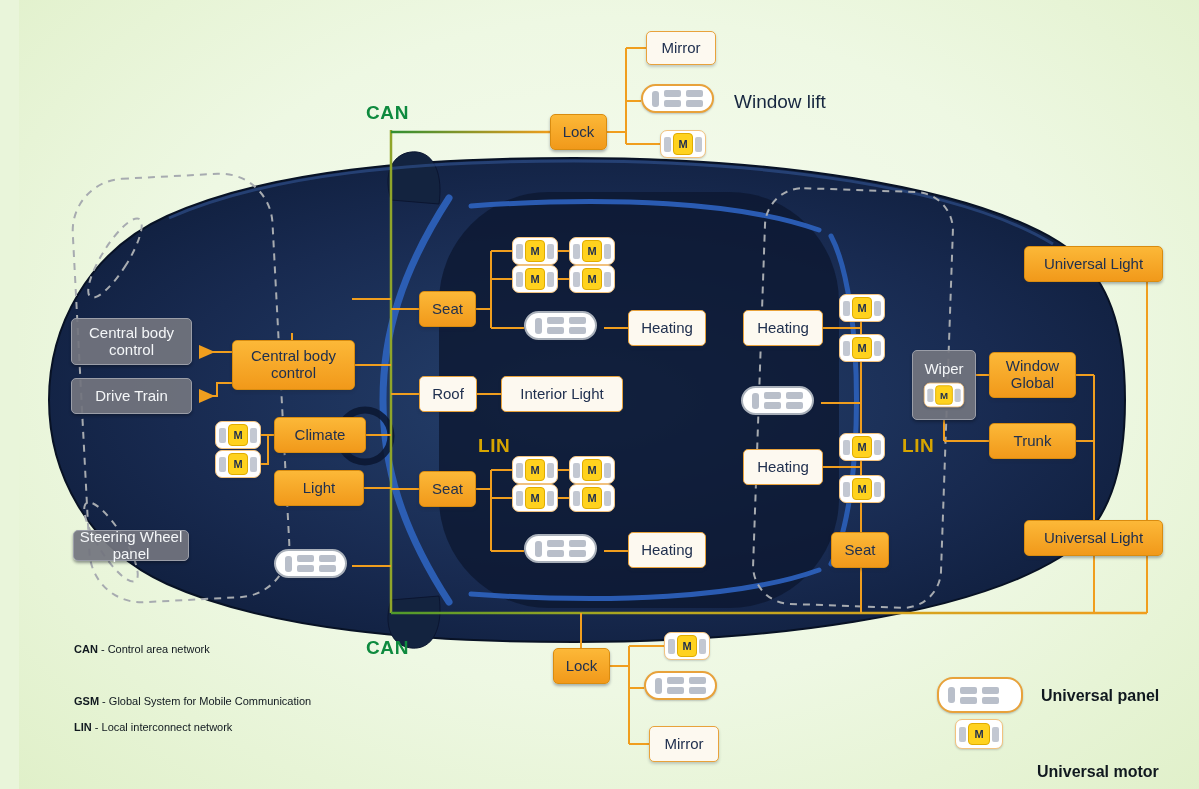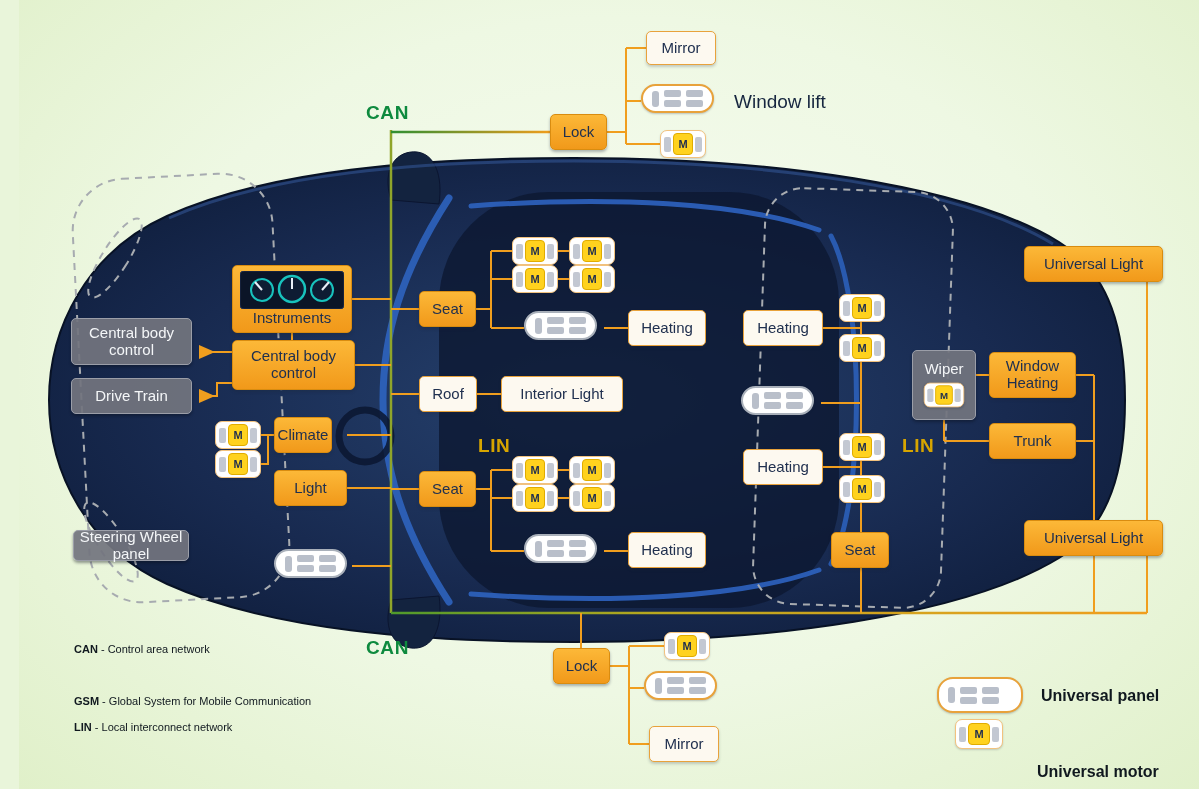--- a/index.html
+++ b/index.html
@@ -167,41 +167,29 @@
   <div class="motor" style="left:641px;top:130px">
     <span class="m-tab"></span>
     <span class="m-core">
         <span>M</span>
       </span>
     <span class="m-tab"></span>
   </div>
   <div class="node orange" style="left:531px;top:114px;width:57px;height:36px">Lock</div>
   <div class="bus can" style="left:347px;top:102px">CAN</div>
 
-  <div class="node orange instr" style="left:213px;top:265px;width:120px;height:68px">
-    <svg width="104" height="38" viewBox="0 0 104 38">
-      <rect x="0" y="0" width="104" height="38" rx="4" fill="#0b1527" stroke="#233150"></rect>
-      <circle cx="22" cy="19" r="11" fill="#0e1c33" stroke="#18c2bd" stroke-width="2"></circle>
-      <line x1="22" y1="19" x2="15" y2="11" stroke="#e8eef7" stroke-width="2"></line>
-      <circle cx="52" cy="18" r="13" fill="#0e1c33" stroke="#18c2bd" stroke-width="2.5"></circle>
-      <line x1="52" y1="18" x2="52" y2="7" stroke="#e8eef7" stroke-width="2"></line>
-      <circle cx="82" cy="19" r="11" fill="#0e1c33" stroke="#18c2bd" stroke-width="2"></circle>
-      <line x1="82" y1="19" x2="89" y2="11" stroke="#e8eef7" stroke-width="2"></line>
-    </svg>
-    <span class="cap">Instruments</span>
-  </div>
   <div class="node grayb" style="left:52px;top:318px;width:121px;height:47px">Central body control</div>
   <div class="node grayb" style="left:52px;top:378px;width:121px;height:36px">Drive Train</div>
   <div class="node orange" style="left:213px;top:340px;width:123px;height:50px">Central body control</div>
 
   <div class="node orange" style="left:400px;top:291px;width:57px;height:36px">Seat</div>
   <div class="node white" style="left:400px;top:376px;width:58px;height:36px">Roof</div>
   <div class="node white" style="left:482px;top:376px;width:122px;height:36px">Interior Light</div>
-  <div class="node orange" style="left:255px;top:417px;width:58px;height:36px">Climate</div>
-  <div class="node orange" style="left:255px;top:470px;width:73px;height:36px">Light</div>
+  <div class="node orange" style="left:255px;top:417px;width:92px;height:36px">Climate</div>
+  <div class="node orange" style="left:255px;top:470px;width:90px;height:36px">Light</div>
   <div class="motor" style="left:196px;top:421px">
       <span class="m-tab"></span>
       <span class="m-core">
         <span>M</span>
       </span>
       <span class="m-tab"></span>
     </div>
   <div class="motor" style="left:196px;top:450px">
       <span class="m-tab"></span>
       <span class="m-core">
@@ -345,21 +333,21 @@
   <div class="node grayb wiperbox" style="left:893px;top:350px;width:64px;height:70px">
     <span>Wiper</span>
     <span class="motor rel" style="transform:scale(.88)">
         <span class="m-tab"></span>
         <span class="m-core">
           <span>M</span>
         </span>
         <span class="m-tab"></span>
       </span>
   </div>
-  <div class="node orange" style="left:970px;top:352px;width:87px;height:46px">Window Heating</div>
+  <div class="node orange" style="left:970px;top:352px;width:87px;height:46px">Window Global</div>
   <div class="node orange" style="left:970px;top:423px;width:87px;height:36px">Trunk</div>
   <div class="node orange" style="left:1005px;top:246px;width:139px;height:36px">Universal Light</div>
   <div class="node orange" style="left:1005px;top:520px;width:139px;height:36px">Universal Light</div>
 
   <div class="bus can" style="left:347px;top:637px">CAN</div>
   <div class="node orange" style="left:534px;top:648px;width:57px;height:36px">Lock</div>
   <div class="motor" style="left:645px;top:632px">
       <span class="m-tab"></span>
       <span class="m-core">
         <span>M</span>

